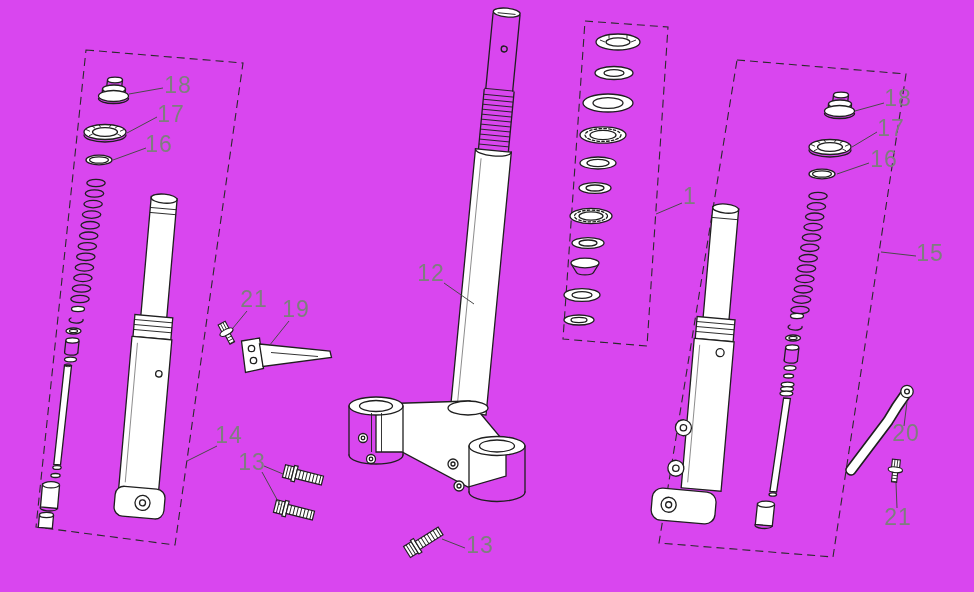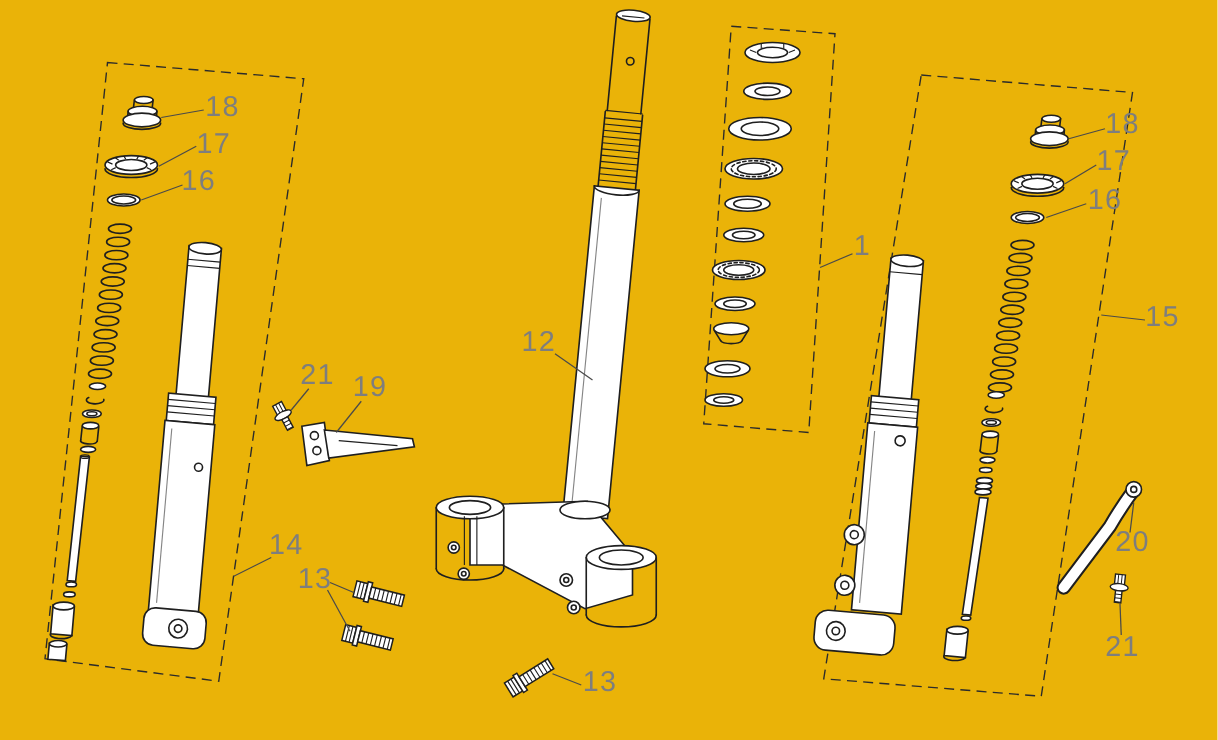--- a/index.html
+++ b/index.html
@@ -1,16 +1,16 @@
 <!DOCTYPE html>
 <html><head>
 <meta charset="utf-8">
 <style>
   html,body{margin:0;padding:0;background:#ffffff;}
-  .stage{position:relative;width:974px;height:592px;background:#eab308;overflow:hidden;
+  .stage{position:relative;width:974px;height:592px;background:#d946ef;overflow:hidden;
          font-family:"Liberation Sans","DejaVu Sans",sans-serif;}
   svg{display:block;}
   .ln{fill:none;stroke:#1f1f1f;stroke-width:1.3;stroke-linecap:round;}
   .thin{fill:none;stroke:#1f1f1f;stroke-width:0.9;}
   .fill{fill:#ffffff;stroke:#1f1f1f;stroke-width:1.3;}
   .dash{fill:none;stroke:#2b2b2b;stroke-width:1.1;stroke-dasharray:8 5;}
   .leader{stroke:#4a4a4a;stroke-width:1;fill:none;}
   .callout{font-family:"Liberation Sans","DejaVu Sans",sans-serif;font-size:23px;fill:#7e7e7e;letter-spacing:1px;}
 </style>
 </head>

